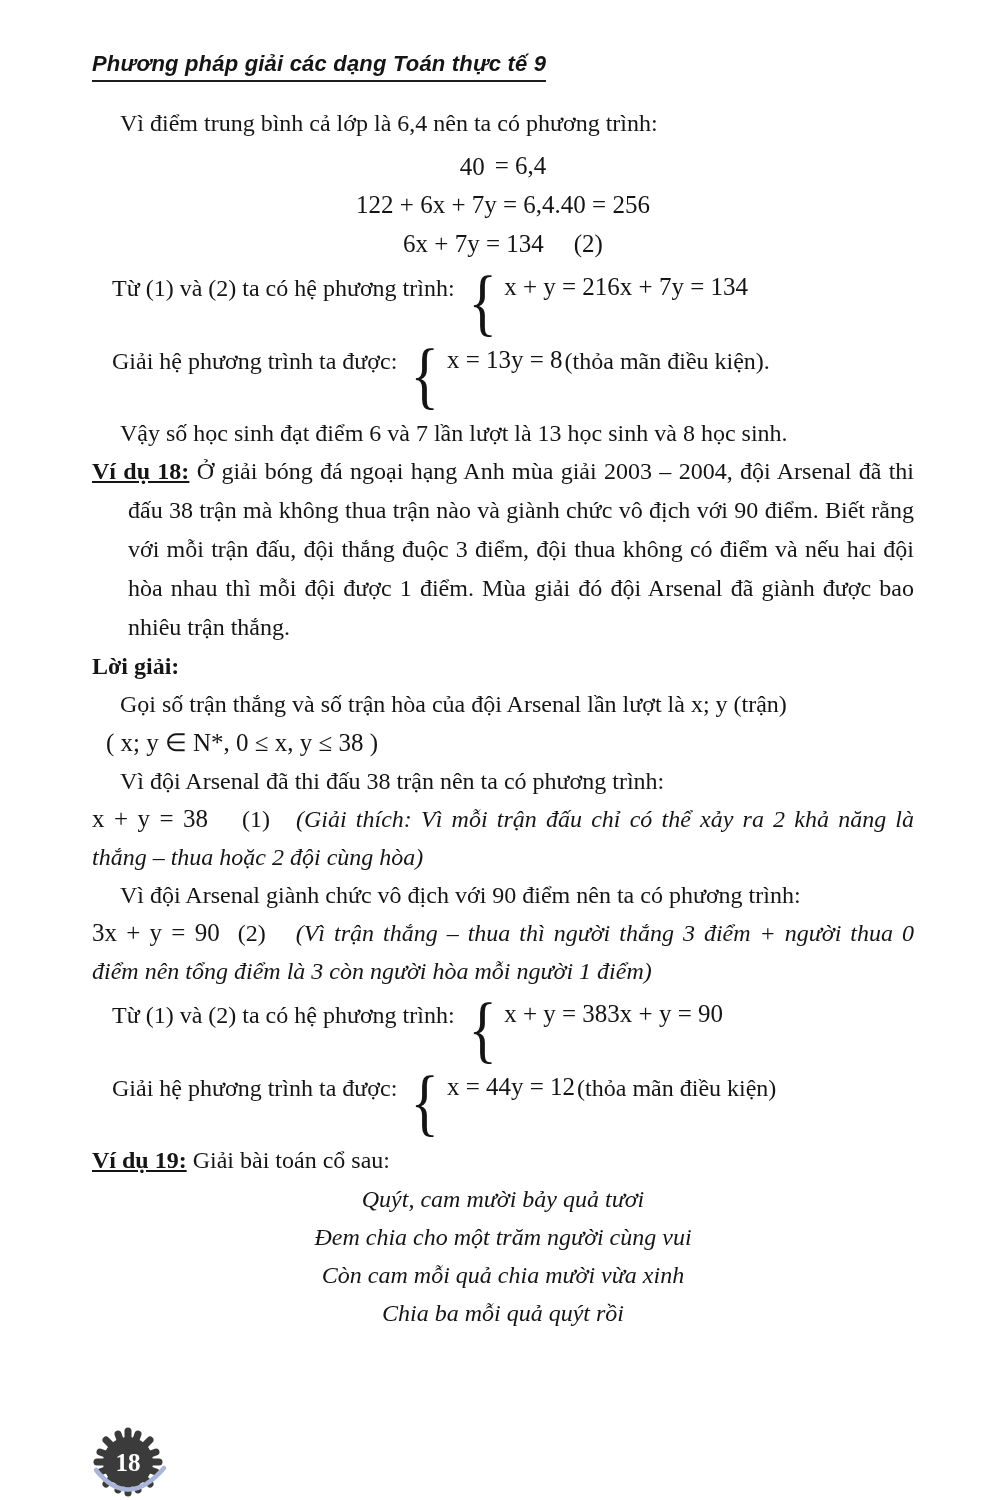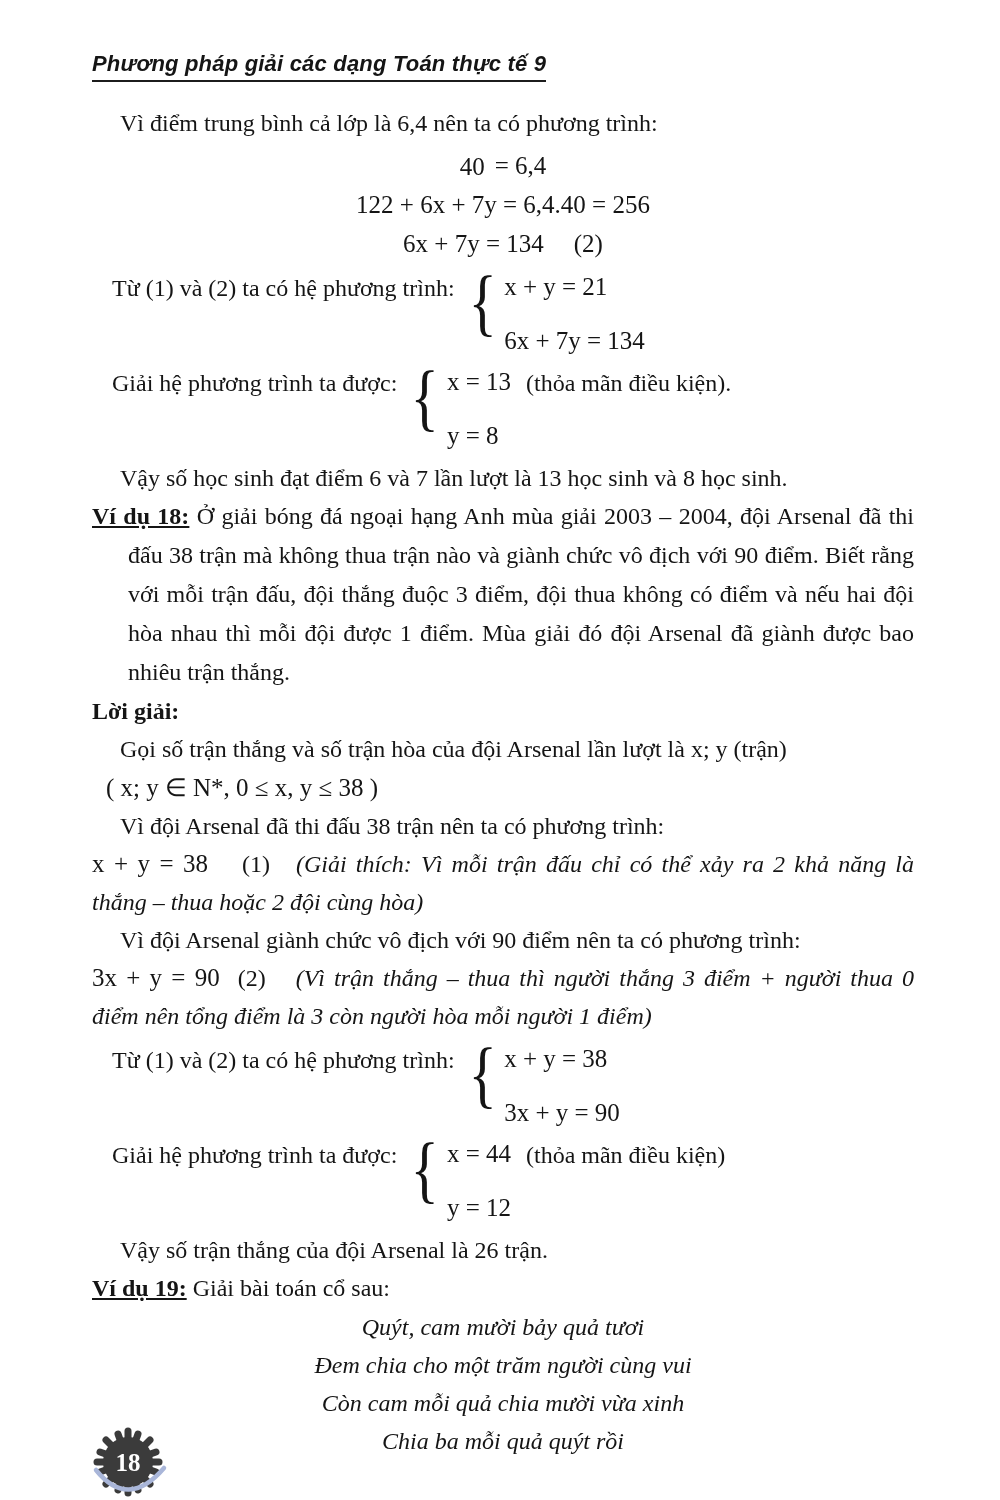--- a/index.html
+++ b/index.html
@@ -38,22 +38,22 @@
   .frac .num { padding:0 6px 3px 6px; border-bottom:2px solid #151515; }
   .frac .den { padding-top:3px; }
   .frac-rhs { margin-left:10px; }
   .eqcenter { text-align:center; font-size:25px; line-height:39px; }
   .tag2 { margin-left:30px; }
   .sys-row { display:flex; align-items:flex-start; margin:6px 0 6px 20px; line-height:38px; }
   .brace {
     font-size:74px; font-weight:400; line-height:0.9;
     margin:0 4px 0 10px; transform:scaleX(.8);
   }
-  .sys-eqs { display:flex; flex-direction:column; font-size:25px; line-height:35px;gap:19px; }
-  .sys-note { margin-left:15px; }
+  .sys-eqs { display:flex; flex-direction:row; font-size:25px; line-height:35px; }
+  .sys-note { margin-left:2px; }
   .eqline { line-height:39px; }
   .eqline .tag { margin:0 26px 0 34px; }
   .eqline .tagB { margin:0 30px 0 18px; }
   .inote { font-style:italic; }
   .cond { margin-left:14px; font-size:25px; line-height:39px; }
   .poem { text-align:center; font-style:italic; line-height:38px; }
   .badge { position:absolute; left:90px; top:1424px; }
 </style>
 </head>
 <body>
@@ -123,21 +123,20 @@
   <div class="sys-row">
     <span>Giải hệ phương trình ta được:</span>
     <span class="brace">{</span>
     <span class="sys-eqs">
       <span>x = 44</span>
       <span>y = 12</span>
     </span>
     <span class="sys-note">(thỏa mãn điều kiện)</span>
   </div>
 
-  <p class="line indent">Vậy số trận thắng của đội Arsenal là 26 trận.</p>
 
   <p class="hang"><span class="exlabel">Ví dụ 19:</span> <span>Giải bài toán cổ sau:</span></p>
 
   <p class="poem">Quýt, cam mười bảy quả tươi</p>
   <p class="poem">Đem chia cho một trăm người cùng vui</p>
   <p class="poem">Còn cam mỗi quả chia mười vừa xinh</p>
   <p class="poem">Chia ba mỗi quả quýt rồi</p>
 
   <div class="badge">
     <svg width="104" height="96" viewBox="0 0 104 96">

